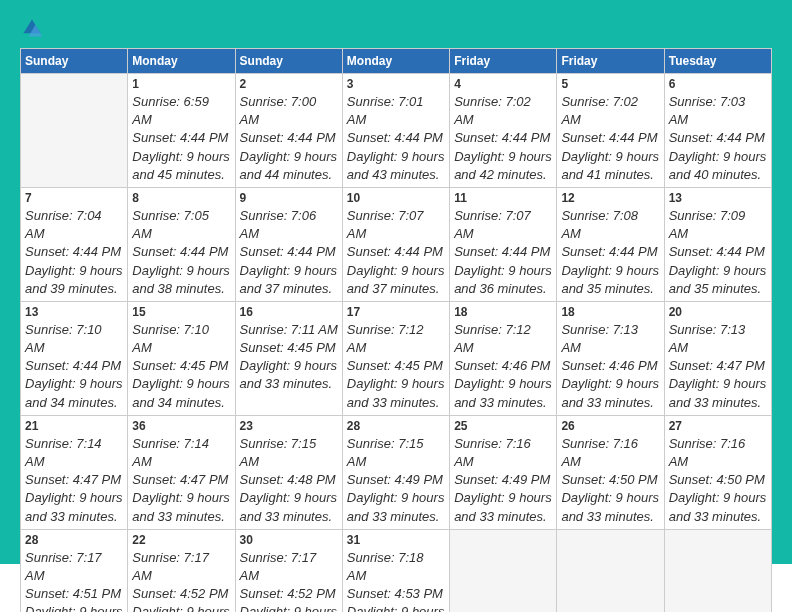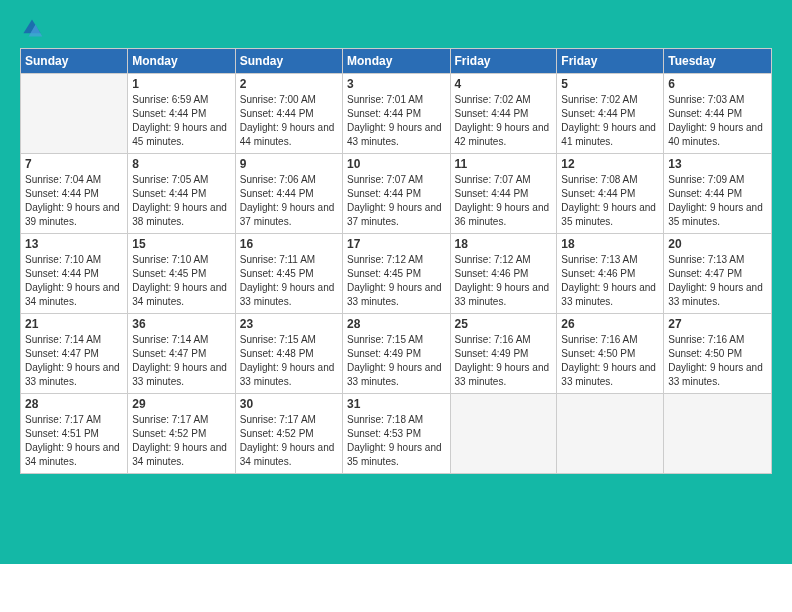--- a/index.html
+++ b/index.html
@@ -78,23 +78,24 @@
     .calendar td.empty {
       background: #f5f5f5;
     }
     .day-num {
       font-size: 12px;
       font-weight: bold;
       display: block;
       margin-bottom: 2px;
     }
     .day-info {
-      font-size: 10px;
+      font-size: 13px;
       line-height: 1.4;
       color: #333;
+      font-style: italic;
     }
   </style>
 </head>
 <body>
 
 <div class="page">
   <div class="header">
     <div class="logo">
       <svg class="logo-icon" viewBox="0 0 28 28">
         <polygon points="14,4 24,20 4,20" fill="#1a6fad"></polygon>
@@ -242,21 +243,21 @@
             <span class="day-num">27</span>
             <div class="day-info">Sunrise: 7:16 AM<br>Sunset: 4:50 PM<br>Daylight: 9 hours and 33 minutes.</div>
           </td>
         </tr>
         <tr>
           <td>
             <span class="day-num">28</span>
             <div class="day-info">Sunrise: 7:17 AM<br>Sunset: 4:51 PM<br>Daylight: 9 hours and 34 minutes.</div>
           </td>
           <td>
-            <span class="day-num">29</span>
+            <span class="day-num">22</span>
             <div class="day-info">Sunrise: 7:17 AM<br>Sunset: 4:52 PM<br>Daylight: 9 hours and 34 minutes.</div>
           </td>
           <td>
             <span class="day-num">30</span>
             <div class="day-info">Sunrise: 7:17 AM<br>Sunset: 4:52 PM<br>Daylight: 9 hours and 34 minutes.</div>
           </td>
           <td>
             <span class="day-num">31</span>
             <div class="day-info">Sunrise: 7:18 AM<br>Sunset: 4:53 PM<br>Daylight: 9 hours and 35 minutes.</div>
           </td>

